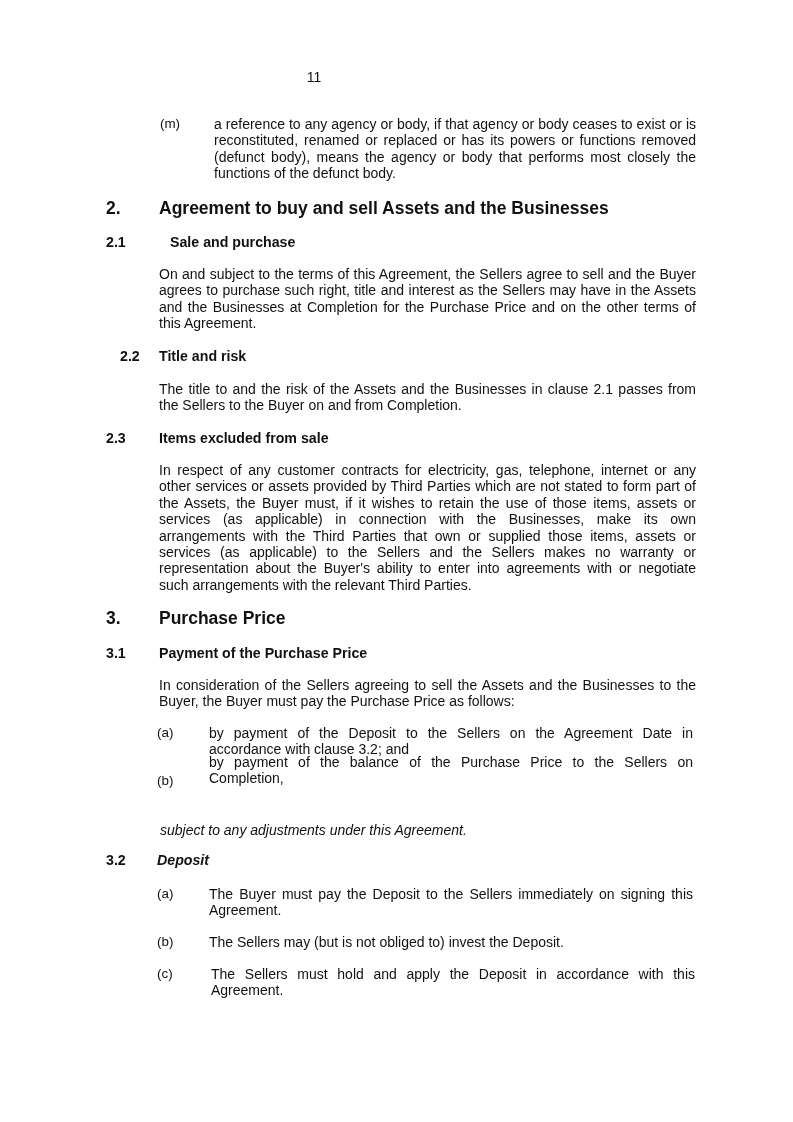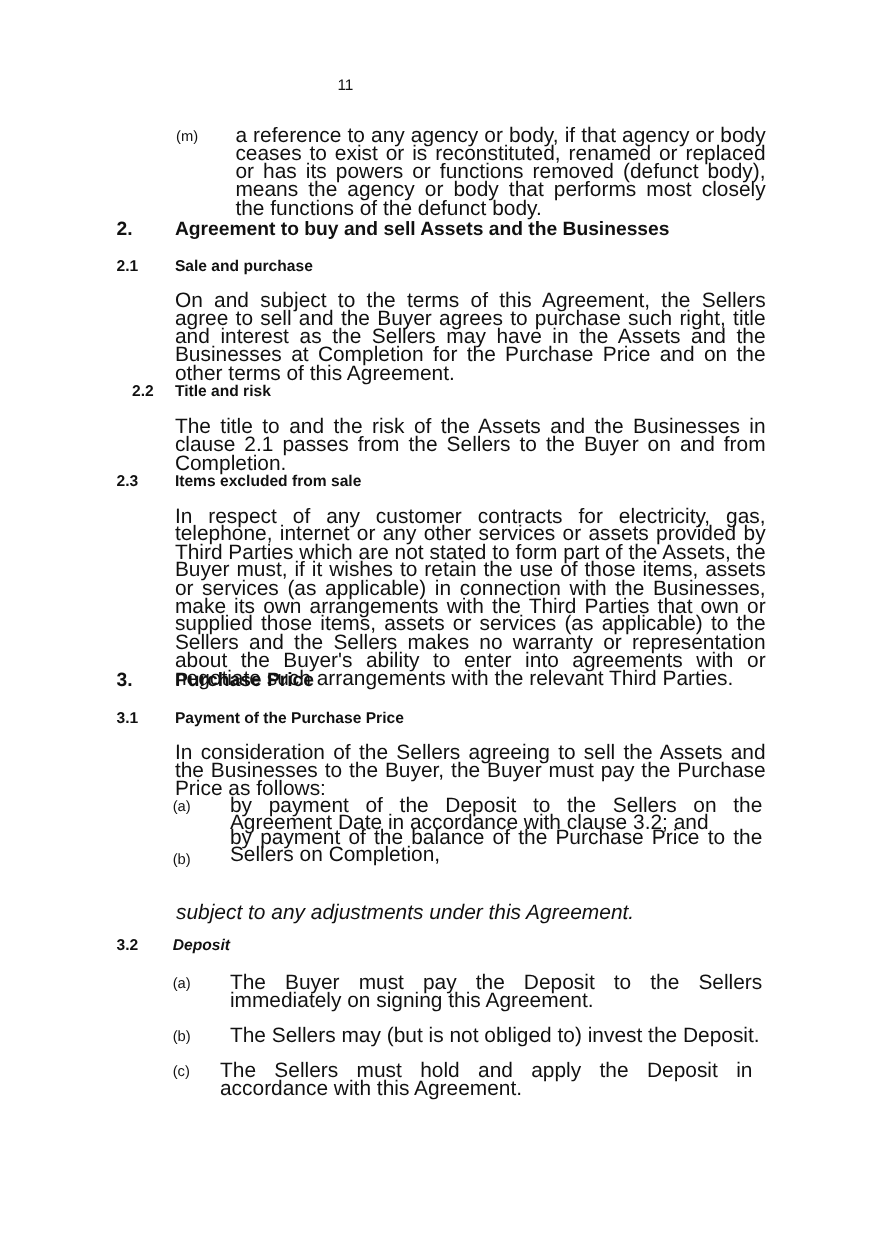--- a/index.html
+++ b/index.html
@@ -2,40 +2,40 @@
 <html><head>
 <meta charset="utf-8">
 <style>
   html, body { margin: 0; padding: 0; background: #ffffff; }
   body {
     width: 793px; height: 1122px; position: relative; overflow: hidden;
     font-family: "Liberation Sans", sans-serif; color: #111111;
   }
   .abs { position: absolute; }
   .page-number { left: 0; width: 628px; top: 69px; text-align: center; font-size: 14px; }
-  .body-text { font-size: 19px; line-height: 16.4px; text-align: justify; }
+  .body-text { font-size: 14px; line-height: 16.4px; text-align: justify; }
   .label { font-size: 13.4px; line-height: 16.4px; }
   .h1-num, .h1-title { font-size: 17.5px; font-weight: bold; line-height: 20px; }
   .h2-num, .h2-title { font-size: 14.2px; font-weight: bold; line-height: 17px; text-align: right; }
 </style>
 </head>
 <body>
 
 <div>
 
   <div class="abs page-number">11</div>
 
   <div class="abs label" style="left:160px; top:116px;">(m)</div>
   <div class="abs body-text" style="left:214px; top:116px; width:482px;">a reference to any agency or body, if that agency or body ceases to exist or is reconstituted, renamed or replaced or has its powers or functions removed (defunct body), means the agency or body that performs most closely the functions of the defunct body.</div>
 
   <div class="abs h1-num" style="left:106px; top:198px;">2.</div>
   <div class="abs h1-title" style="left:159px; top:198px;">Agreement to buy and sell Assets and the Businesses</div>
 
   <div class="abs h2-num" style="left:106px; top:234px;">2.1</div>
-  <div class="abs h2-title" style="left:159px; top:234px;">Sale and purchase</div>
+  <div class="abs h2-title" style="left:170px; top:234px;">Sale and purchase</div>
   <div class="abs body-text" style="left:159px; top:266px; width:537px;">On and subject to the terms of this Agreement, the Sellers agree to sell and the Buyer agrees to purchase such right, title and interest as the Sellers may have in the Assets and the Businesses at Completion for the Purchase Price and on the other terms of this Agreement.</div>
 
   <div class="abs h2-num" style="left:106px; top:348px;margin-left:14px;">2.2</div>
   <div class="abs h2-title" style="left:159px; top:348px;">Title and risk</div>
   <div class="abs body-text" style="left:159px; top:381px; width:537px;">The title to and the risk of the Assets and the Businesses in clause 2.1 passes from the Sellers to the Buyer on and from Completion.</div>
 
   <div class="abs h2-num" style="left:106px; top:430px;">2.3</div>
   <div class="abs h2-title" style="left:159px; top:430px;">Items excluded from sale</div>
   <div class="abs body-text" style="left:159px; top:462px; width:537px;">In respect of any customer contracts for electricity, gas, telephone, internet or any other services or assets provided by Third Parties which are not stated to form part of the Assets, the Buyer must, if it wishes to retain the use of those items, assets or services (as applicable) in connection with the Businesses, make its own arrangements with the Third Parties that own or supplied those items, assets or services (as applicable) to the Sellers and the Sellers makes no warranty or representation about the Buyer's ability to enter into agreements with or negotiate such arrangements with the relevant Third Parties.</div>
 
@@ -57,15 +57,15 @@
   <div class="abs h2-num" style="left:106px; top:852px;">3.2</div>
   <div class="abs h2-title" style="left:157px; top:852px;font-style:italic;">Deposit</div>
 
   <div class="abs label" style="left:157px; top:886px;">(a)</div>
   <div class="abs body-text" style="left:209px; top:886px; width:484px;">The Buyer must pay the Deposit to the Sellers immediately on signing this Agreement.</div>
 
   <div class="abs label" style="left:157px; top:934px;">(b)</div>
   <div class="abs body-text" style="left:209px; top:934px; width:484px;">The Sellers may (but is not obliged to) invest the Deposit.</div>
 
   <div class="abs label" style="left:157px; top:966px;">(c)</div>
-  <div class="abs body-text" style="left:200px; top:966px; width:484px;">The Sellers must hold and apply the Deposit in accordance with this Agreement.</div>
+  <div class="abs body-text" style="left:211px; top:966px; width:484px;">The Sellers must hold and apply the Deposit in accordance with this Agreement.</div>
 
 </div>
 
 </body></html>

